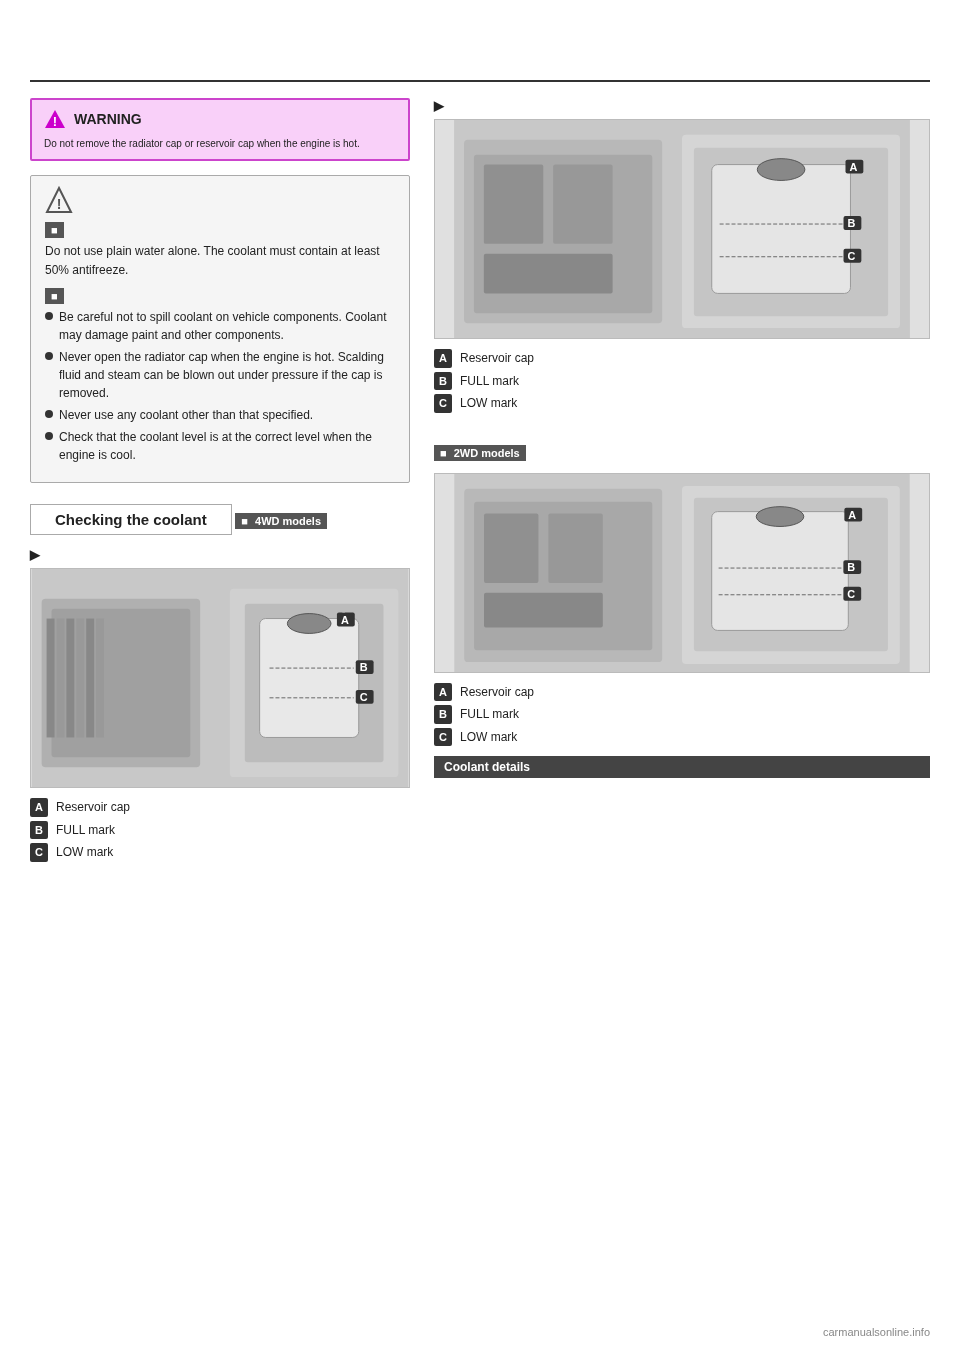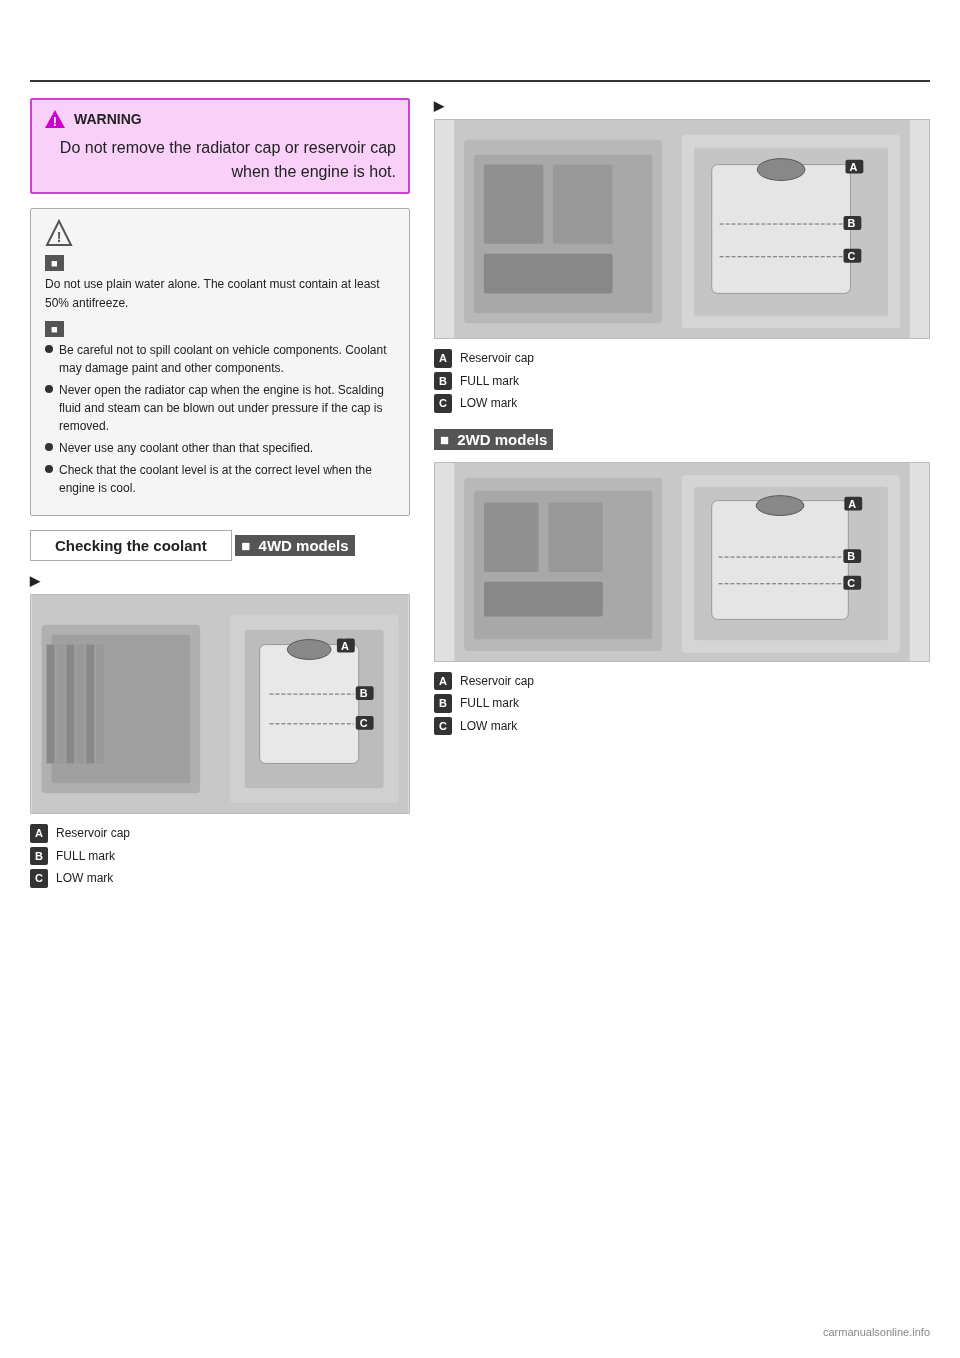--- a/index.html
+++ b/index.html
@@ -57,25 +57,24 @@
       margin-bottom: 6px;
     }
 
     .warning-title {
       font-weight: bold;
       font-size: 14px;
       color: #222;
     }
 
     .warning-text {
-      font-size: 16px;
+      font-size: 10px;
       line-height: 1.5;
       color: #222;
       background: #f9d0f9;
-      text-align: right;
     }
 
     
     .caution-box {
       border: 1.5px solid #aaa;
       background: #f5f5f5;
       padding: 10px 14px;
       margin-bottom: 14px;
       border-radius: 2px;
     }
@@ -128,25 +127,26 @@
       font-size: 15px;
       font-weight: bold;
       color: #222;
       display: inline-block;
     }
 
     
     .subsection-heading {
       background: #555;
       color: #fff;
-      font-size: 15px;
+      font-size: 11px;
       font-weight: bold;
       padding: 2px 6px;
       margin-bottom: 6px;
       display: inline-block;
+      margin-top: 16px;
     }
 
     .body-text {
       font-size: 12px;
       line-height: 1.6;
       margin-bottom: 8px;
       color: #222;
     }
 
     
@@ -435,19 +435,22 @@
       </div>
       <div class="image-label-row">
         <span class="image-label-badge">B</span>
         <span>FULL mark</span>
       </div>
       <div class="image-label-row">
         <span class="image-label-badge">C</span>
         <span>LOW mark</span>
       </div>
 
+      <div class="bottom-section-bar">
+        <span>Coolant details</span>
+      </div>
 
     </div>
 
   </div>
 
   <div class="bottom-bar">carmanualsonline.info</div>
 </div>
 
 </body></html>

